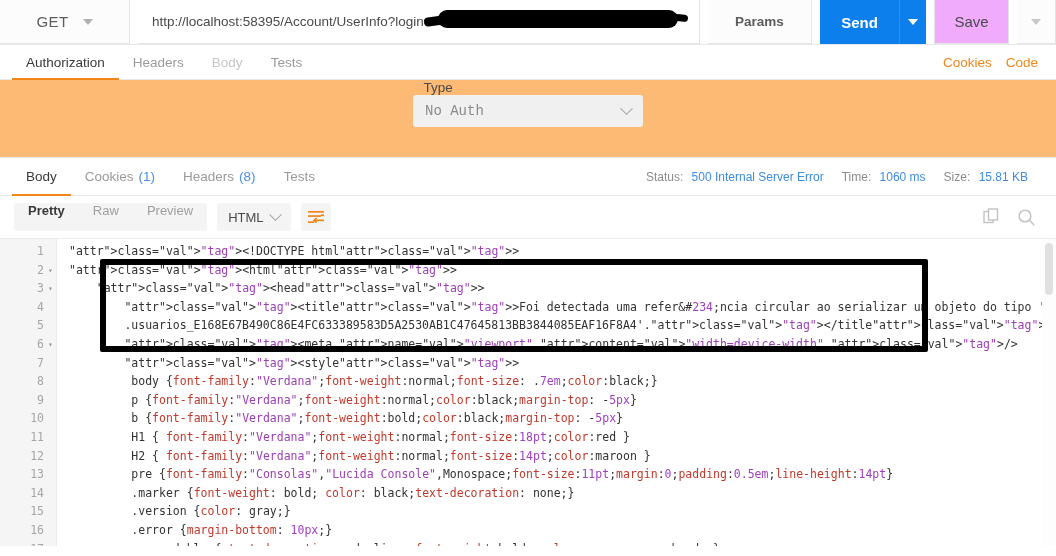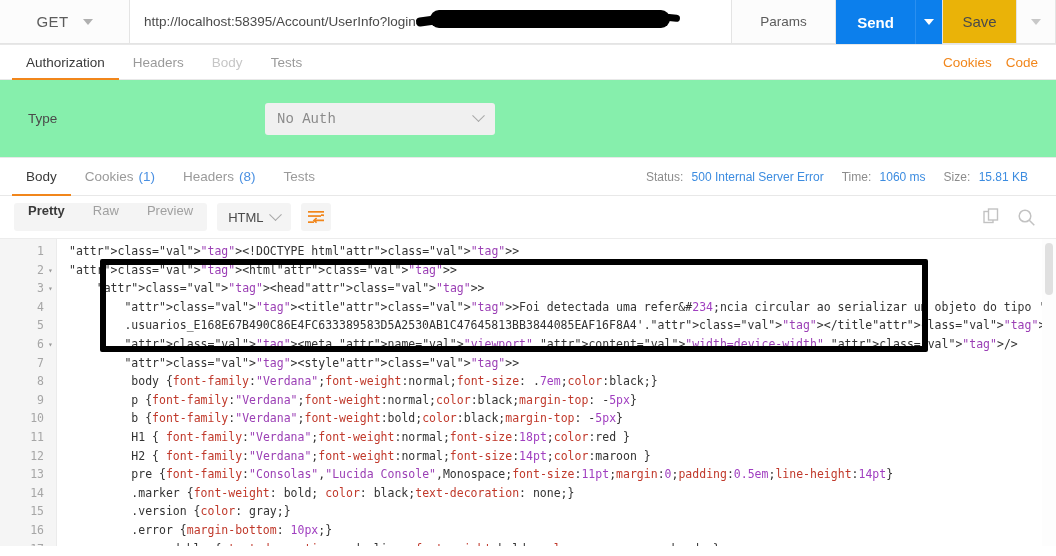--- a/index.html
+++ b/index.html
@@ -9,20 +9,21 @@
     font-family: "Liberation Sans", sans-serif;
     overflow: hidden;
   }
 
   
   .req-bar {
     display: flex; align-items: stretch;
     height: 45px;
     border-bottom: 1px solid #e8e8e8;
     background: #ffffff;
+    gap: 8px;
   }
   .method-box {
     width: 130px;
     display: flex; align-items: center; justify-content: center;
     gap: 14px;
     border: 1px solid #e4e4e4;
     border-top: none; border-left: none;
     background: #fcfcfc;
     color: #5c5c5c;
     font-size: 15px;
@@ -77,20 +78,21 @@
   }
   .params-btn {
     width: 104px;
     display: flex; align-items: center; justify-content: center;
     border: 1px solid #e4e4e4;
     border-top: none; border-left: none;
     background: #fcfcfc;
     color: #5c5c5c;
     font-size: 13.5px;
     cursor: pointer;
+    font-weight: bold;
   }
   .send-wrap { display: flex; }
   .send-btn {
     width: 79px;
     display: flex; align-items: center; justify-content: center;
     background: #0c7fec;
     color: #fff;
     font-size: 15px;
     font-weight: bold;
     cursor: pointer;
@@ -106,21 +108,21 @@
     width: 0; height: 0;
     border-left: 5px solid transparent;
     border-right: 5px solid transparent;
     border-top: 6px solid #ffffff;
   }
   .save-btn {
     width: 75px;
     display: flex; align-items: center; justify-content: center;
     border: 1px solid #e4e4e4;
     border-top: none;
-    background: #eab308;
+    background: #f0abfc;
     color: #4a4a4a;
     font-size: 15px;
     cursor: pointer;
   }
   .save-caret-btn {
     width: 39px;
     display: flex; align-items: center; justify-content: center;
     border: 1px solid #e4e4e4;
     border-top: none; border-left: none;
     background: #fcfcfc;
@@ -170,21 +172,22 @@
     color: #f1861b;
     font-size: 13.5px;
     cursor: pointer;
   }
 
   
   .auth-panel {
     height: 78px;
     border-bottom: 1px solid #e8e8e8;
     display: flex; align-items: center;
-    background: #86efac;
+    background: #fdba74;
+    flex-direction: column;
   }
   .auth-label {
     width: 265px;
     padding-left: 28px;
     font-size: 13.5px;
     color: #4a4a4a;
   }
   .auth-select {
     width: 230px; height: 32px;
     background: #f0f0f0;

